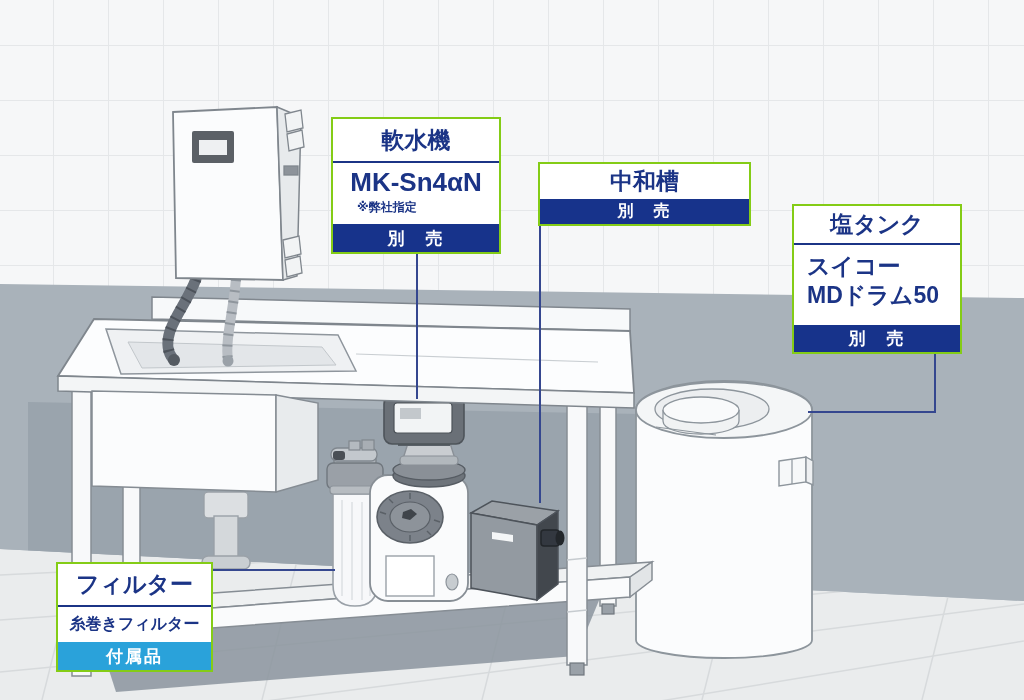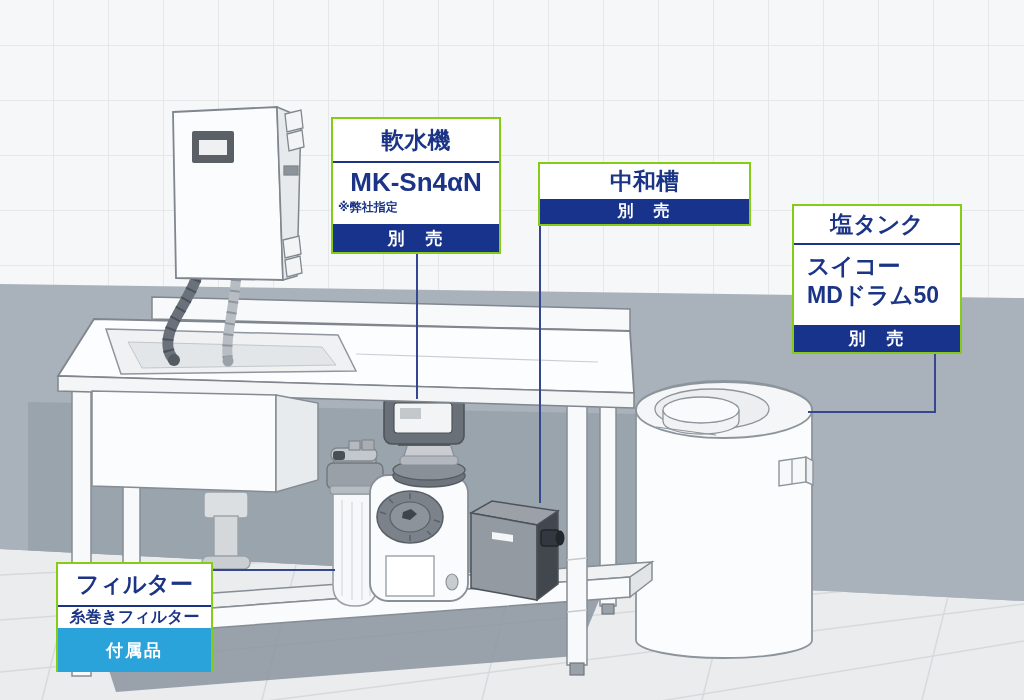--- a/index.html
+++ b/index.html
@@ -27,36 +27,36 @@
   .co-bar{
     background:#17338b;color:#ffffff;font-weight:bold;
     display:flex;align-items:center;justify-content:center;
     flex:0 0 auto;letter-spacing:2px;white-space:nowrap;
   }
   .co-bar.included{background:#2aa2da;}
 
   #callout-softener{left:331px;top:117px;width:170px;height:137px;}
   #callout-softener .co-header{height:42px;font-size:23px;}
   #callout-softener .model{font-size:26px;text-align:center;margin-top:4px;letter-spacing:0;}
-  #callout-softener .note{font-size:12px;padding-left:5px;margin-top:1px;}
+  #callout-softener .note{font-size:12px;padding-left:24px;margin-top:1px;}
   #callout-softener .co-bar{height:28px;font-size:17px;}
 
   #callout-neutralizer{left:538px;top:162px;width:213px;height:64px;}
   #callout-neutralizer .co-header{height:35px;font-size:23px;border-bottom:none;}
   #callout-neutralizer .co-bar{height:25px;font-size:16px;}
 
   #callout-salt{left:792px;top:204px;width:170px;height:150px;}
   #callout-salt .co-header{height:37px;font-size:23px;}
   #callout-salt .co-body{padding:7px 12px 0 13px;font-size:23px;line-height:29px;}
   #callout-salt .co-bar{height:27px;font-size:17px;}
 
   #callout-filter{left:56px;top:562px;width:157px;height:110px;}
   #callout-filter .co-header{height:41px;font-size:23px;}
   #callout-filter .co-body{display:flex;align-items:center;justify-content:center;font-size:16px;white-space:nowrap;}
-  #callout-filter .co-bar{height:44px;font-size:17px;}
+  #callout-filter .co-bar{height:28px;font-size:17px;}
 </style>
 </head>
 <body>
 
 <div id="stage">
 
   <svg id="scene" width="1024" height="700" viewBox="0 0 1024 700">
     <defs>
       <pattern id="tiles" width="55" height="55" patternUnits="userSpaceOnUse" patternTransform="translate(-2,-10)">
         <rect width="55" height="55" fill="#f6f7f8"></rect>

